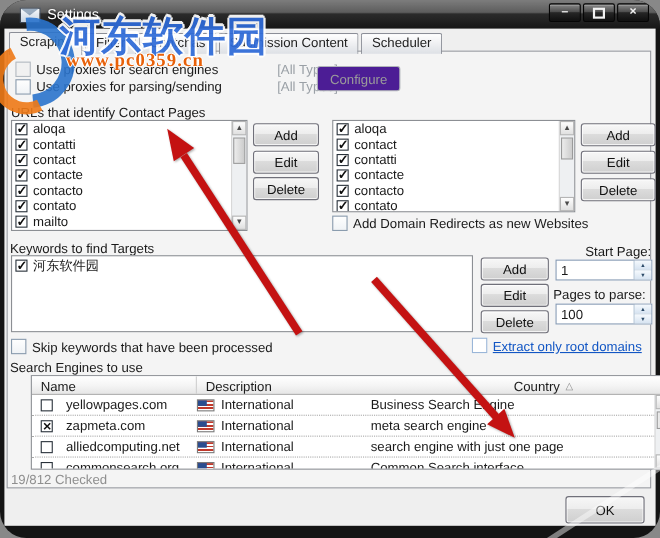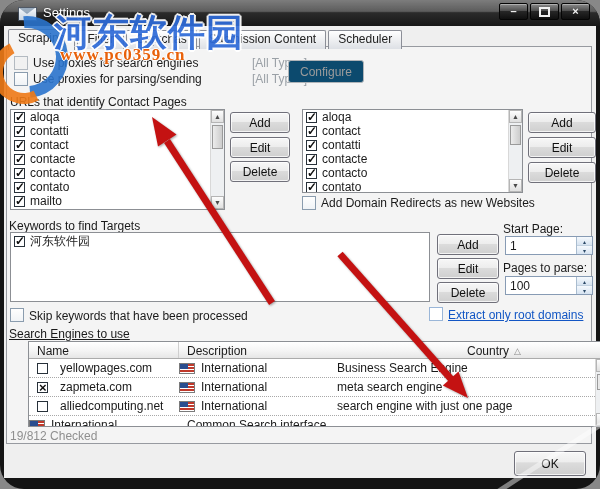--- a/index.html
+++ b/index.html
@@ -16,21 +16,21 @@
   .tabs{position:absolute;left:8px;top:30px;height:18px;display:flex;z-index:5;}
   .tab{height:15px;line-height:15px;padding:1px 9px 2px;margin-right:2px;border:1px solid #8b8e97;border-bottom:none;border-radius:2px 2px 0 0;background:linear-gradient(#ffffff,#f0f1f3 45%,#dde0e5);color:#222;}
   .tab.active{background:#f4f4f4;height:17px;margin-top:-1px;}
   .page{position:absolute;left:6px;top:46px;width:586px;height:398px;background:#f4f4f4;border:1px solid #979aa0;box-sizing:border-box;}
   .lbl{position:absolute;font-size:12px;color:#1a1a1a;white-space:nowrap;}
   .gray{color:#9aa0a6;}
   .cb13{position:absolute;width:12px;height:12px;background:linear-gradient(#fefefe,#f0f3f6);border:1px solid #8a9cae;box-sizing:content-box;}
   .cb13.disabled{background:#f1f1f1;border-color:#b3bac1;}
   .cb13.lite{border-color:#9ab6d8;background:#fff;}
   .btn{position:absolute;display:flex;align-items:center;justify-content:center;color:#111;background:linear-gradient(#f7f7f7,#ededed 45%,#dcdcdc 46%,#cfcfcf);border:1px solid #70707a;border-radius:3px;box-shadow:inset 0 0 0 1px rgba(255,255,255,.75);font-size:12px;}
-  .btn.disabled{color:#9b9b9b;background:#0c4a6e;border-color:#b0b4b8;box-shadow:none;}
+  .btn.disabled{color:#9b9b9b;background:#4c1d95;border-color:#b0b4b8;box-shadow:none;}
   .listbox{position:absolute;background:#fff;border:1px solid #8c8f94;overflow:hidden;box-sizing:border-box;}
   .li{height:14px;display:flex;align-items:center;padding-left:3px;}
   .cbx{width:11px;height:11px;border:1px solid #28313a;background:#fff;margin-right:5px;position:relative;flex:none;box-sizing:border-box;}
   .cbx.checked::after{content:"✓";position:absolute;left:0px;top:-3px;font-size:12px;font-weight:bold;color:#0d0d0d;}
   .cbx.xmark::after{content:"×";position:absolute;left:1px;top:-3px;font-size:13px;font-weight:bold;color:#0d0d0d;}
   .vscroll{position:absolute;top:0;right:0;bottom:0;width:14px;background:#eef0f2;border-left:1px solid #d8d8d8;box-sizing:border-box;}
   .sb-btn{height:13px;font-size:7px;color:#4a4a4a;display:flex;align-items:center;justify-content:center;background:linear-gradient(#fdfdfd,#e0e0e0);border:1px solid #b5b5b5;box-sizing:border-box;}
   .sb-btn.bottom{position:absolute;bottom:0;left:0;right:0;}
   .sb-thumb{position:absolute;left:1px;right:1px;background:linear-gradient(90deg,#ececec,#cccccc);border:1px solid #9a9a9a;}
   .spin{position:absolute;background:#fff;border:1px solid #879bb4;display:flex;box-sizing:border-box;}
@@ -176,21 +176,21 @@
   <div class="listbox" style="left:10px;top:232px;width:420px;height:70px;">
     <div class="li" style="height:16px;">
         <span class="cbx checked"></span>
         <span>河东软件园</span>
       </div>
   </div>
   <div class="btn" style="left:437px;top:234px;width:60px;height:19px;">Add</div>
   <div class="btn" style="left:437px;top:258px;width:60px;height:19px;">Edit</div>
   <div class="btn" style="left:437px;top:282px;width:60px;height:19px;">Delete</div>
 
-  <span class="lbl" style="left:503px;top:222px;">Start Page:</span>
+  <span class="lbl" style="left:532px;top:222px;">Start Page:</span>
   <div class="spin" style="left:505px;top:236px;width:88px;height:19px;">
     <span class="val">1</span>
     <span class="updown">
         <span>▴</span>
         <span>▾</span>
       </span>
   </div>
   <span class="lbl" style="left:503px;top:261px;">Pages to parse:</span>
   <div class="spin" style="left:505px;top:276px;width:88px;height:19px;">
     <span class="val">100</span>
@@ -198,21 +198,21 @@
         <span>▴</span>
         <span>▾</span>
       </span>
   </div>
   <span class="cb13 lite" style="left:429px;top:307px;"></span>
   <span class="lbl link" style="left:448px;top:308px;">Extract only root domains</span>
 
   <span class="cb13" style="left:10px;top:308px;"></span>
   <span class="lbl" style="left:29px;top:309px;">Skip keywords that have been processed</span>
 
-  <span class="lbl" style="left:9px;top:327px;text-decoration:underline;">Search Engines to use</span>
+  <span class="lbl" style="left:9px;top:327px;">Search Engines to use</span>
   <div class="table" style="left:28px;top:341px;width:582px;height:86px;">
     <div class="thead">
       <div class="th" style="width:150px;">
           <span>Name</span>
         </div>
       <div class="th" style="flex:1;border-right:none;">
           <span>Description</span>
         </div>
       <div class="th" style="width:150px;">
           <span>Country</span>
@@ -246,20 +246,24 @@
           <span class="cbx"></span>
           <span>alliedcomputing.net</span>
         </div>
       <div class="td-country">
           <span class="flag"></span>
           <span>International</span>
         </div>
       <div class="td-desc">search engine with just one page</div>
     </div>
     <div class="trow">
+      <div class="td-name">
+          <span class="cbx"></span>
+          <span>commonsearch.org</span>
+        </div>
       <div class="td-country">
           <span class="flag"></span>
           <span>International</span>
         </div>
       <div class="td-desc">Common Search interface</div>
     </div>
     <div class="vscroll" style="top:17px;">
       <div class="sb-btn">▲</div>
       <div class="sb-thumb" style="top:15px;height:14px;"></div>
       <div class="sb-btn bottom">▼</div>

